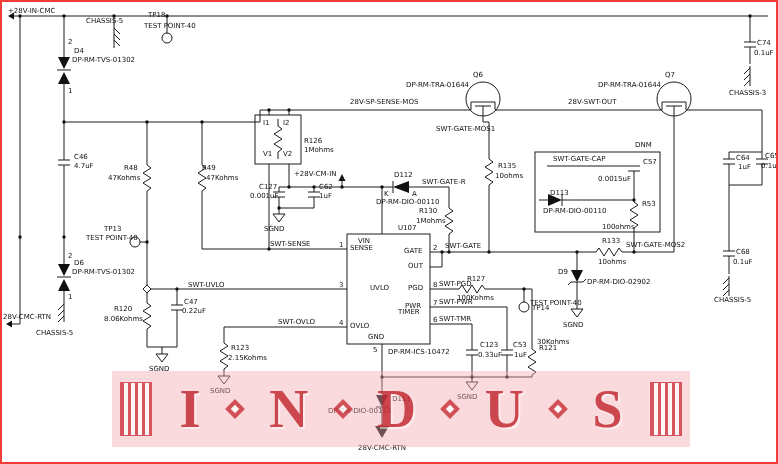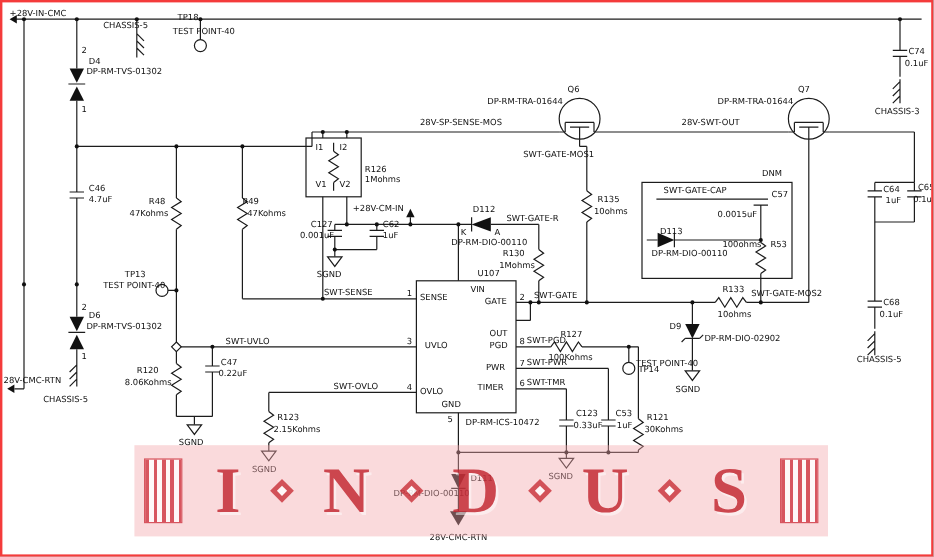--- a/index.html
+++ b/index.html
@@ -192,29 +192,29 @@
 <span class="t" style="left:262px;top:223px">SGND</span>
 <span class="t" style="left:392px;top:169px">D112</span>
 <span class="t" style="left:382px;top:188px">K</span>
 <span class="t" style="left:410px;top:188px">A</span>
 <span class="t" style="left:374px;top:196px">DP-RM-DIO-00110</span>
 <span class="t" style="left:420px;top:176px">SWT-GATE-R</span>
 <span class="t" style="left:417px;top:205px">R130</span>
 <span class="t" style="left:414px;top:215px">1Mohms</span>
 <span class="t" style="left:396px;top:222px">U107</span>
 <span class="t" style="left:386px;top:346px">DP-RM-ICS-10472</span>
-<span class="t" style="left:390px;top:235px">VIN</span>
+<span class="t" style="left:356px;top:235px">VIN</span>
 <span class="t" style="left:348px;top:242px">SENSE</span>
 <span class="t" style="left:402px;top:245px">GATE</span>
-<span class="t" style="left:406px;top:272px">OUT</span>
-<span class="t" style="left:352px;top:282px">UVLO</span>
+<span class="t" style="left:406px;top:260px">OUT</span>
+<span class="t" style="left:368px;top:282px">UVLO</span>
 <span class="t" style="left:406px;top:282px">PGD</span>
 <span class="t" style="left:403px;top:300px">PWR</span>
 <span class="t" style="left:348px;top:320px">OVLO</span>
-<span class="t" style="left:396px;top:317px">TIMER</span>
+<span class="t" style="left:396px;top:306px">TIMER</span>
 <span class="t" style="left:366px;top:331px">GND</span>
 <span class="t" style="left:337px;top:239px">1</span>
 <span class="t" style="left:337px;top:279px">3</span>
 <span class="t" style="left:337px;top:317px">4</span>
 <span class="t" style="left:431px;top:242px">2</span>
 <span class="t" style="left:431px;top:279px">8</span>
 <span class="t" style="left:431px;top:297px">7</span>
 <span class="t" style="left:431px;top:314px">6</span>
 <span class="t" style="left:371px;top:344px">5</span>
 <span class="t" style="left:268px;top:238px">SWT-SENSE</span>
@@ -224,42 +224,42 @@
 <span class="t" style="left:437px;top:313px">SWT-TMR</span>
 <span class="t" style="left:465px;top:273px">R127</span>
 <span class="t" style="left:455px;top:292px">100Kohms</span>
 <span class="t" style="left:530px;top:302px">TP14</span>
 <span class="t" style="left:528px;top:297px">TEST POINT-40</span>
 <span class="t" style="left:478px;top:339px">C123</span>
 <span class="t" style="left:476px;top:349px">0.33uF</span>
 <span class="t" style="left:511px;top:339px">C53</span>
 <span class="t" style="left:512px;top:349px">1uF</span>
 <span class="t" style="left:537px;top:342px">R121</span>
-<span class="t" style="left:535px;top:352px">30Kohms</span>
+<span class="t" style="left:535px;top:336px">30Kohms</span>
 <span class="t" style="left:455px;top:391px">SGND</span>
 <span class="t" style="left:390px;top:393px">D111</span>
 <span class="t" style="left:326px;top:405px">DP-RM-DIO-00110</span>
 <span class="t" style="left:356px;top:442px">28V-CMC-RTN</span>
 <span class="t" style="left:348px;top:96px">28V-SP-SENSE-MOS</span>
 <span class="t" style="left:471px;top:69px">Q6</span>
 <span class="t" style="left:404px;top:79px">DP-RM-TRA-01644</span>
 <span class="t" style="left:566px;top:96px">28V-SWT-OUT</span>
 <span class="t" style="left:663px;top:69px">Q7</span>
 <span class="t" style="left:596px;top:79px">DP-RM-TRA-01644</span>
 <span class="t" style="left:434px;top:123px">SWT-GATE-MOS1</span>
 <span class="t" style="left:496px;top:160px">R135</span>
 <span class="t" style="left:493px;top:170px">10ohms</span>
 <span class="t" style="left:633px;top:139px">DNM</span>
 <span class="t" style="left:551px;top:153px">SWT-GATE-CAP</span>
 <span class="t" style="left:641px;top:156px">C57</span>
 <span class="t" style="left:596px;top:173px">0.0015uF</span>
 <span class="t" style="left:548px;top:187px">D113</span>
 <span class="t" style="left:541px;top:205px">DP-RM-DIO-00110</span>
 <span class="t" style="left:640px;top:198px">R53</span>
-<span class="t" style="left:600px;top:198px">100ohms</span>
+<span class="t" style="left:600px;top:221px">100ohms</span>
 <span class="t" style="left:600px;top:235px">R133</span>
 <span class="t" style="left:596px;top:256px">10ohms</span>
 <span class="t" style="left:624px;top:239px">SWT-GATE-MOS2</span>
 <span class="t" style="left:556px;top:266px">D9</span>
 <span class="t" style="left:585px;top:276px">DP-RM-DIO-02902</span>
 <span class="t" style="left:561px;top:319px">SGND</span>
 <span class="t" style="left:755px;top:37px">C74</span>
 <span class="t" style="left:752px;top:47px">0.1uF</span>
 <span class="t" style="left:727px;top:87px">CHASSIS-3</span>
 <span class="t" style="left:734px;top:152px">C64</span>

